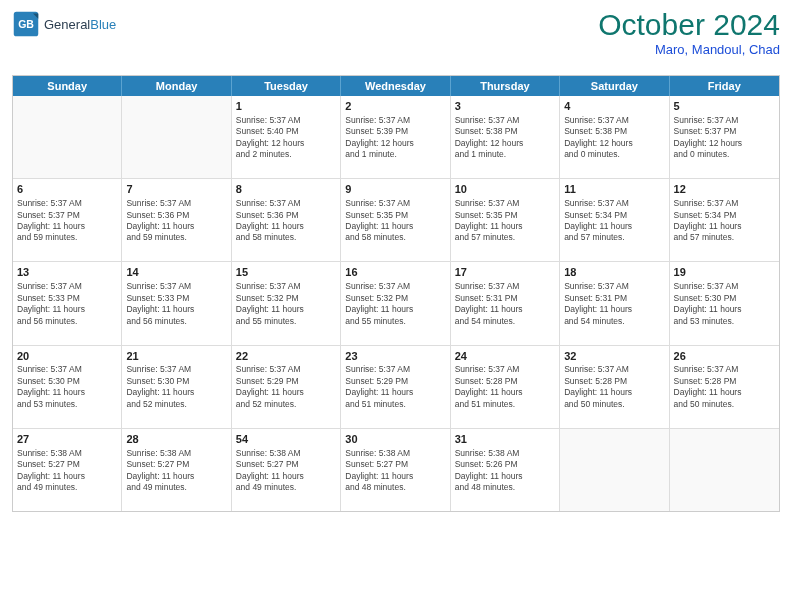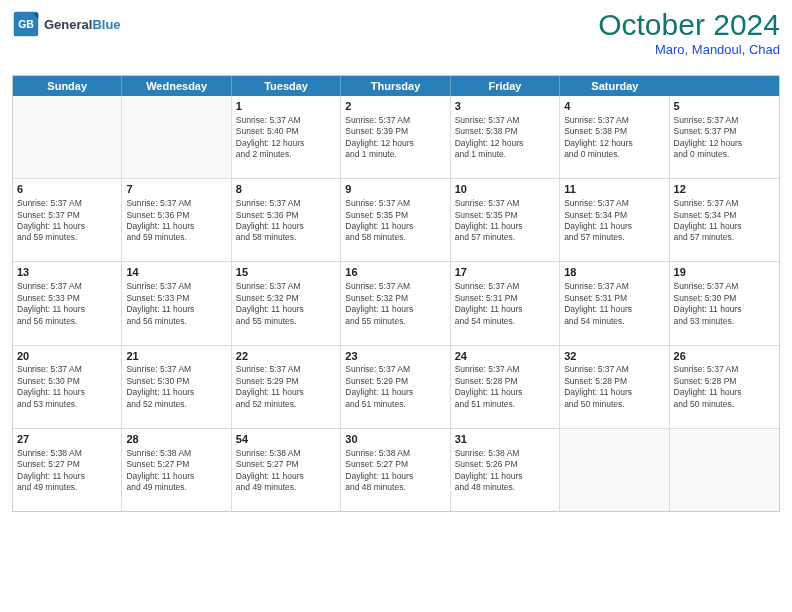--- a/index.html
+++ b/index.html
@@ -116,37 +116,38 @@
 
 <div class="container">
   <div class="header">
     <div class="logo">
       <svg class="logo-icon" viewBox="0 0 32 32">
         <rect x="2" y="2" width="28" height="28" rx="3" fill="#2980b9"></rect>
         <text x="16" y="20" text-anchor="middle" fill="white" font-size="12" font-weight="bold" font-family="Arial">GB</text>
         <polygon points="24,4 30,10 30,4" fill="#1a5276"></polygon>
       </svg>
       <div>
-        <div style="font-size:13px;font-weight:bold;color:#2c3e50;">General<span style="color:#2980b9;">Blue</span></div>
+        <div style="font-size:13px;font-weight:normal;color:#2c3e50;">General<span style="color:#2980b9;">Blue</span></div>
       </div>
     </div>
     <div class="title-section">
       <div class="month-title">October 2024</div>
       <div class="location">Maro, Mandoul, Chad</div>
     </div>
   </div>
 
   <div class="calendar">
     <div class="cal-header">
     <div class="cal-header-cell">Sunday</div>
+        <div class="cal-header-cell">Monday</div>
+        <div class="cal-header-cell">Tuesday</div>
         <div class="cal-header-cell">Wednesday</div>
-        <div class="cal-header-cell">Tuesday</div>
         <div class="cal-header-cell">Thursday</div>
+        <div class="cal-header-cell">Saturday</div>
         <div class="cal-header-cell">Friday</div>
-        <div class="cal-header-cell">Saturday</div>
       </div>
     <div class="cal-body">
     <div class="cal-row">
           <div class="cal-cell empty"></div>
           <div class="cal-cell empty"></div>
           <div class="cal-cell">
             <span class="day-num">1</span>
             <div class="info" style="white-space: pre-line;">Sunrise: 5:37 AM
 Sunset: 5:40 PM
 Daylight: 12 hours

